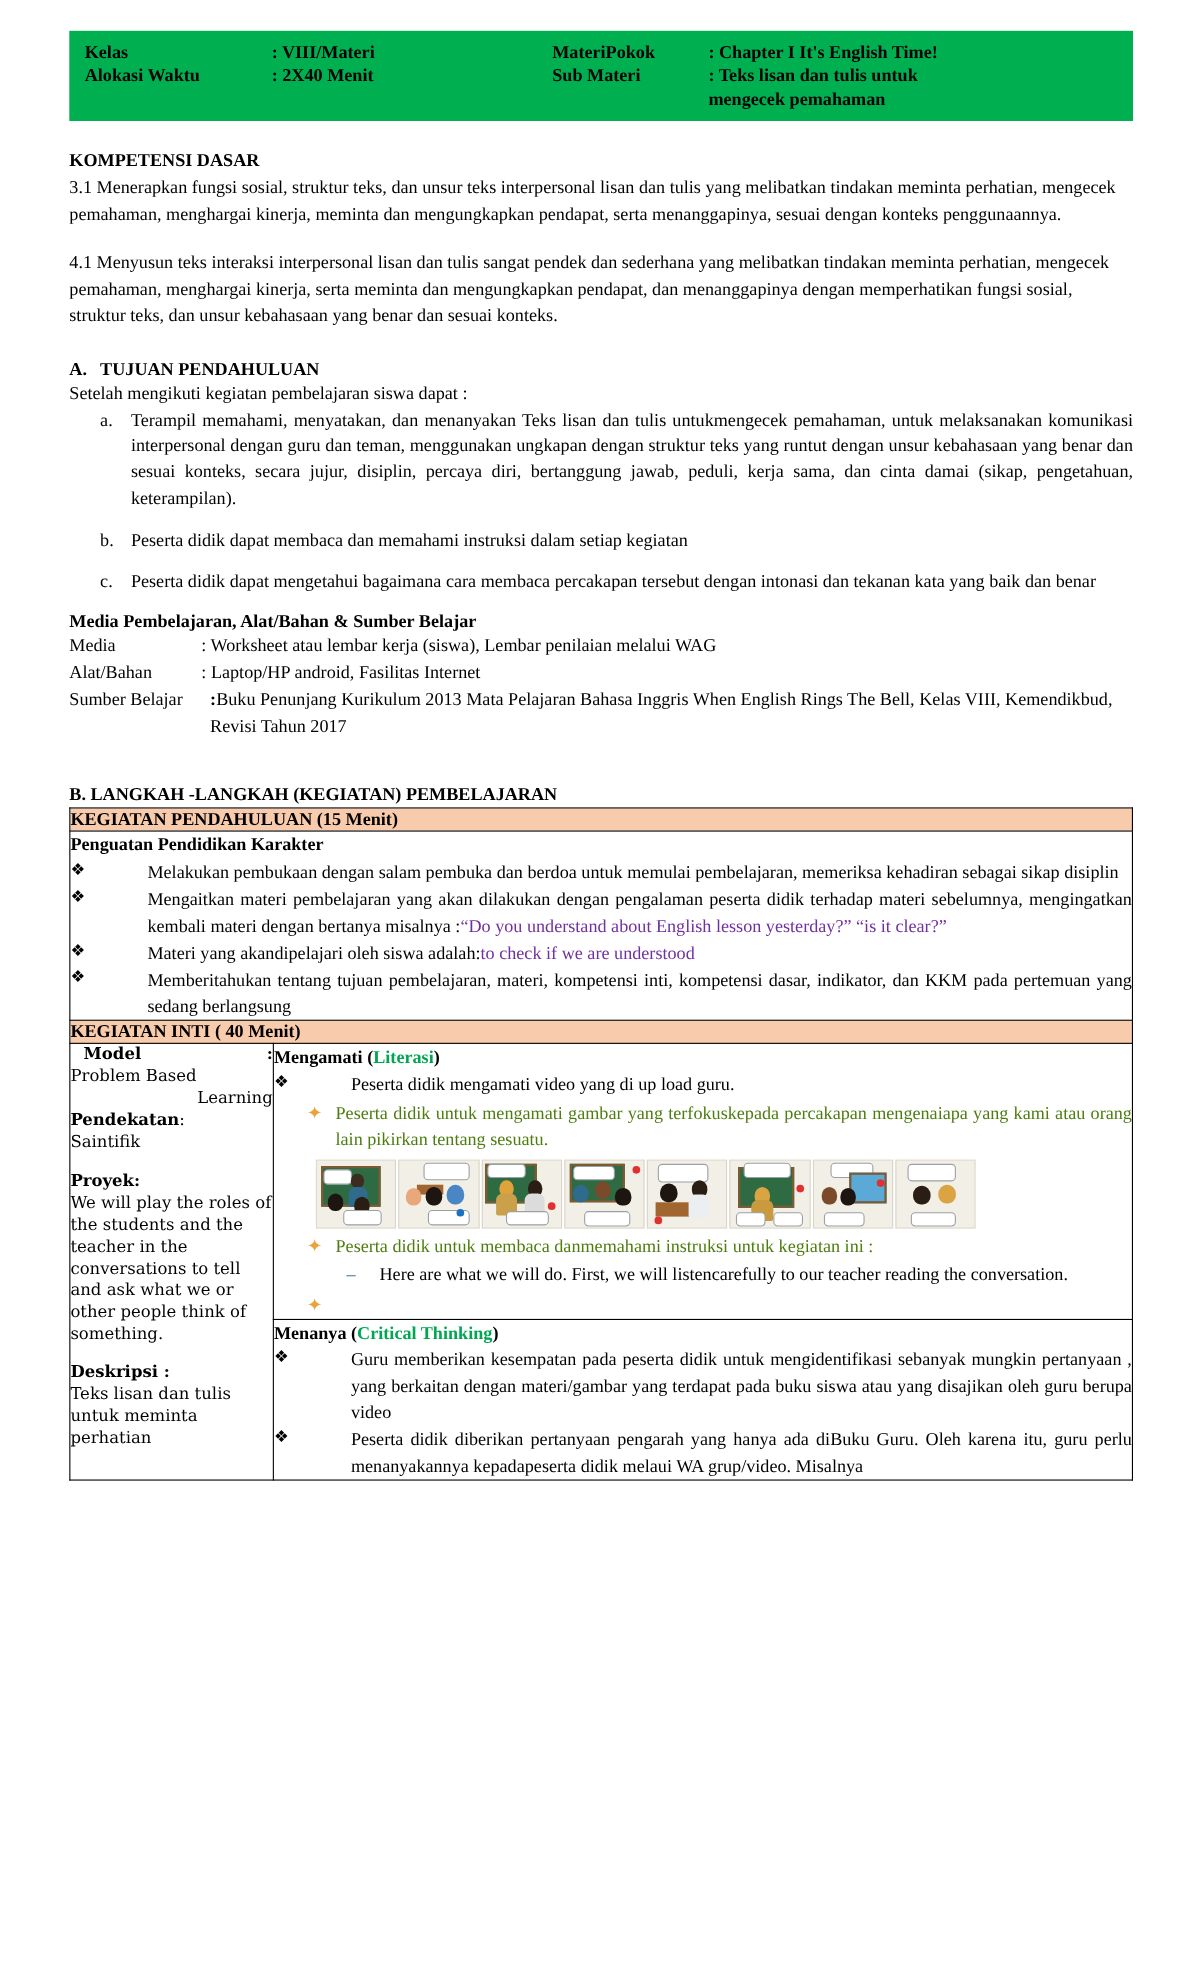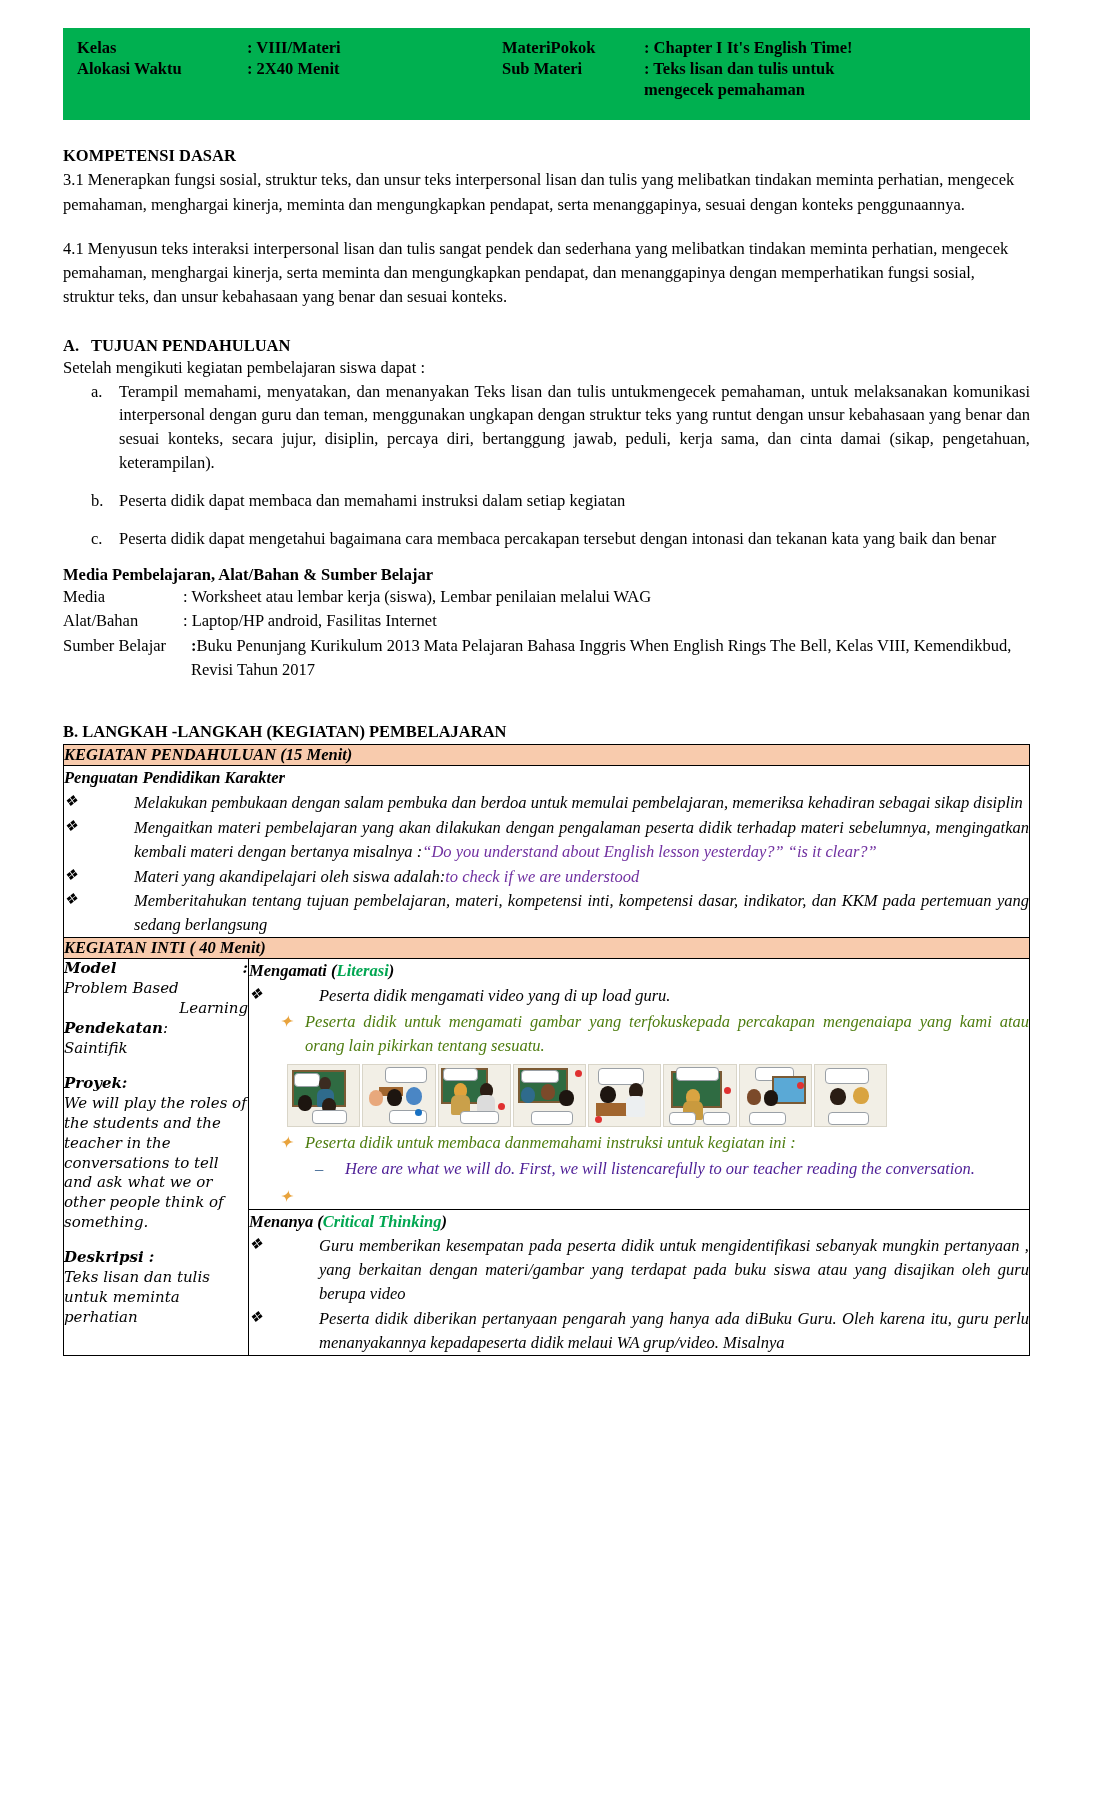--- a/index.html
+++ b/index.html
@@ -19,21 +19,21 @@
     width: 1093px;
     min-height: 1800px;
     padding: 0;
     box-sizing: border-box;
   }
 
   
   .header-band {
     margin: 28px 63px 0 63px;
     background: #00B050;
-    padding: 9px 14px 20px 14px;
+    padding: 9px 14px 10px 14px;
     box-sizing: border-box;
   }
   .hdr-row {
     display: flex;
     align-items: flex-start;
     line-height: 1.28;
   }
   .hdr-label {
     font-weight: bold;
     font-size: 16.5px;
@@ -135,21 +135,20 @@
     font-size: 16.5px;
     margin-top: 40px;
     margin-bottom: 2px;
   }
 
   
   table.steps {
     width: 100%;
     border-collapse: collapse;
     table-layout: fixed;
-    font-style: italic;
   }
   table.steps td {
     border: 1px solid #000;
     vertical-align: top;
     padding: 0;
   }
   .band-cell {
     background: #F8CBAD;
     font-weight: bold;
     font-size: 16.5px;
@@ -198,35 +197,36 @@
     text-align: justify;
     color: #4d7c0f;
   }
   .bl3 {
     display: flex;
     margin-left: 66px;
     margin-top: 2px;
     color: #36618E;
   }
   .bl3 .bullet { flex: 0 0 30px; width: 30px; }
-  .bl3 .btxt { flex: 1 1 auto; text-align: justify; color: #4c1d95; }
+  .bl3 .btxt { flex: 1 1 auto; text-align: justify; color: #000000; }
 
   .purple { color: #7030A0; }
   .green  { color: #00A651; font-weight: bold; }
 
   .leftcol {
     font-family: "DejaVu Serif", "Liberation Serif", serif;
     font-size: 15px;
     line-height: 1.33;
     padding: 3px 5px 6px 7px;
   }
   .leftcol .lrow {
     display: flex;
     justify-content: space-between;
     font-weight: bold;
+    margin-left: 12px;
   }
   .leftcol .indent-right {
     text-align: right;
   }
   .leftcol .sp { height: 15px; }
 
   
   .dia { font-size: 14px; }
 
   

